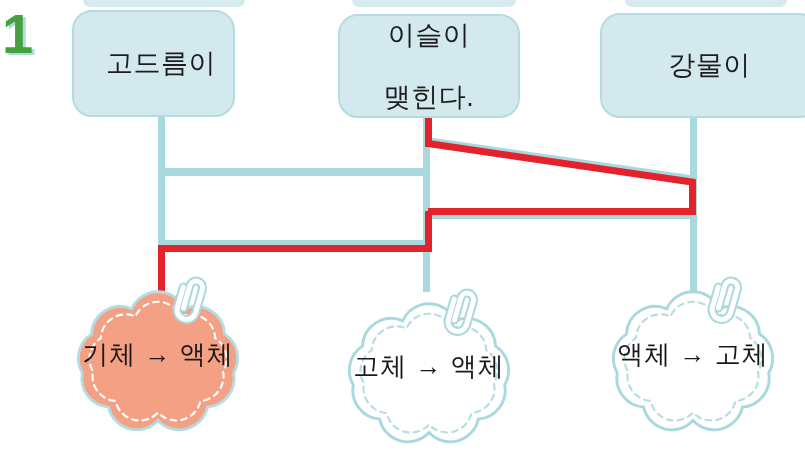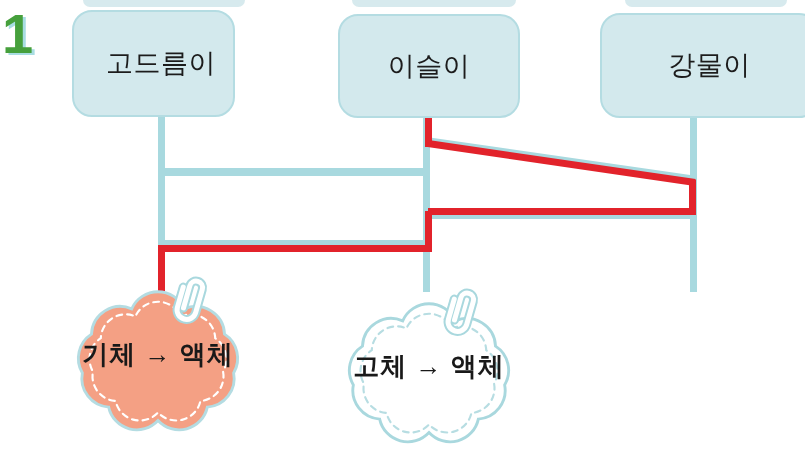--- a/index.html
+++ b/index.html
@@ -27,21 +27,21 @@
   .diag{transform-origin:0 50%;}
   
   .cloud{position:absolute;width:192px;height:156px;z-index:3;}
   .cloud svg.shape{position:absolute;left:0;top:0;}
   .cloud-shape{fill:#ffffff;stroke:#a9d8de;stroke-width:3;}
   .cloud-dash{fill:none;stroke:#b7dde2;stroke-width:2.6;stroke-dasharray:7 6;stroke-linecap:round;}
   .cloud.highlighted .cloud-shape{fill:#f4a084;stroke:#b4dce2;}
   .cloud.highlighted .cloud-dash{stroke:#ffffff;}
   .cloud-label{
     position:absolute;left:0;right:0;top:45%;transform:translateY(-50%);
-    text-align:center;font-size:26px;font-weight:700;color:#191919;letter-spacing:1px;
+    text-align:center;font-size:26px;font-weight:400;color:#191919;letter-spacing:1px;
   }
   .clip{position:absolute;left:59%;top:-10px;width:34px;height:52px;transform:rotate(16deg);}
   .clip path{fill:none;stroke-linecap:round;stroke-linejoin:round;}
   .clip .wire-edge{stroke:#a9d8de;stroke-width:9;}
   .clip .wire-core{stroke:#ffffff;stroke-width:5;}
 </style>
 </head>
 <body>
 
 <div id="stage">
@@ -64,22 +64,23 @@
   <div class="rl diag" style="left:428px;top:140px;width:270px;height:7px;transform:rotate(8.3deg);"></div>
   <div class="rl" style="left:689px;top:180px;width:7px;height:35px;"></div>
   <div class="rl" style="left:428px;top:208px;width:268px;height:7px;"></div>
   <div class="rl" style="left:425px;top:211px;width:7px;height:41px;"></div>
   <div class="rl" style="left:158px;top:245px;width:274px;height:7px;"></div>
   <div class="rl" style="left:158px;top:245px;width:7px;height:50px;"></div>
 
   <div class="sbox" style="left:72px;top:10px;width:163px;height:107px;padding-left:15px;">
     <span>고드름이</span>
   </div>
-  <div class="sbox" style="left:338px;top:14px;width:182px;height:104px;">
+  <div class="sbox" style="left:338px;top:14px;width:182px;height:104px;justify-content:space-between;">
     <span>이슬이</span>
+    <span>맺힌다.</span>
   </div>
   <div class="sbox" style="left:600px;top:13px;width:219px;height:105px;">
     <span>강물이</span>
   </div>
 
   <div class="cloud highlighted" style="left:62px;top:284px;">
     <svg class="shape" width="192" height="156" viewBox="0 0 200 162">
       <path class="cloud-shape" d="M127.4 25.6 A30 30 0 0 1 169.3 52 A30 30 0 0 1 178.8 92.4 A30 30 0 0 1 151.4 128 A30 30 0 0 1 100 142 A30 30 0 0 1 48.6 128 A30 30 0 0 1 21.2 92.4 A30 30 0 0 1 30.7 52 A30 30 0 0 1 72.6 25.6 A30 30 0 0 1 127.4 25.6 Z"></path>
       <path class="cloud-dash" transform="translate(14 11.5) scale(0.86)" d="M127.4 25.6 A30 30 0 0 1 169.3 52 A30 30 0 0 1 178.8 92.4 A30 30 0 0 1 151.4 128 A30 30 0 0 1 100 142 A30 30 0 0 1 48.6 128 A30 30 0 0 1 21.2 92.4 A30 30 0 0 1 30.7 52 A30 30 0 0 1 72.6 25.6 A30 30 0 0 1 127.4 25.6 Z"></path>
     </svg>
@@ -95,14 +96,25 @@
       <path class="cloud-shape" d="M127.4 25.6 A30 30 0 0 1 169.3 52 A30 30 0 0 1 178.8 92.4 A30 30 0 0 1 151.4 128 A30 30 0 0 1 100 142 A30 30 0 0 1 48.6 128 A30 30 0 0 1 21.2 92.4 A30 30 0 0 1 30.7 52 A30 30 0 0 1 72.6 25.6 A30 30 0 0 1 127.4 25.6 Z"></path>
       <path class="cloud-dash" transform="translate(14 11.5) scale(0.86)" d="M127.4 25.6 A30 30 0 0 1 169.3 52 A30 30 0 0 1 178.8 92.4 A30 30 0 0 1 151.4 128 A30 30 0 0 1 100 142 A30 30 0 0 1 48.6 128 A30 30 0 0 1 21.2 92.4 A30 30 0 0 1 30.7 52 A30 30 0 0 1 72.6 25.6 A30 30 0 0 1 127.4 25.6 Z"></path>
     </svg>
     <svg class="clip" viewBox="0 0 34 52">
       <path class="wire-edge" d="M11 36 V13 a6.5 6.5 0 0 1 13 0 V37 a9.5 9.5 0 0 1 -19 0 V16"></path>
       <path class="wire-core" d="M11 36 V13 a6.5 6.5 0 0 1 13 0 V37 a9.5 9.5 0 0 1 -19 0 V16"></path>
     </svg>
     <div class="cloud-label">고체 → 액체</div>
   </div>
 
+  <div class="cloud" style="left:597px;top:284px;">
+    <svg class="shape" width="192" height="156" viewBox="0 0 200 162">
+      <path class="cloud-shape" d="M127.4 25.6 A30 30 0 0 1 169.3 52 A30 30 0 0 1 178.8 92.4 A30 30 0 0 1 151.4 128 A30 30 0 0 1 100 142 A30 30 0 0 1 48.6 128 A30 30 0 0 1 21.2 92.4 A30 30 0 0 1 30.7 52 A30 30 0 0 1 72.6 25.6 A30 30 0 0 1 127.4 25.6 Z"></path>
+      <path class="cloud-dash" transform="translate(14 11.5) scale(0.86)" d="M127.4 25.6 A30 30 0 0 1 169.3 52 A30 30 0 0 1 178.8 92.4 A30 30 0 0 1 151.4 128 A30 30 0 0 1 100 142 A30 30 0 0 1 48.6 128 A30 30 0 0 1 21.2 92.4 A30 30 0 0 1 30.7 52 A30 30 0 0 1 72.6 25.6 A30 30 0 0 1 127.4 25.6 Z"></path>
+    </svg>
+    <svg class="clip" viewBox="0 0 34 52">
+      <path class="wire-edge" d="M11 36 V13 a6.5 6.5 0 0 1 13 0 V37 a9.5 9.5 0 0 1 -19 0 V16"></path>
+      <path class="wire-core" d="M11 36 V13 a6.5 6.5 0 0 1 13 0 V37 a9.5 9.5 0 0 1 -19 0 V16"></path>
+    </svg>
+    <div class="cloud-label">액체 → 고체</div>
+  </div>
 
 </div>
 
 </body></html>

